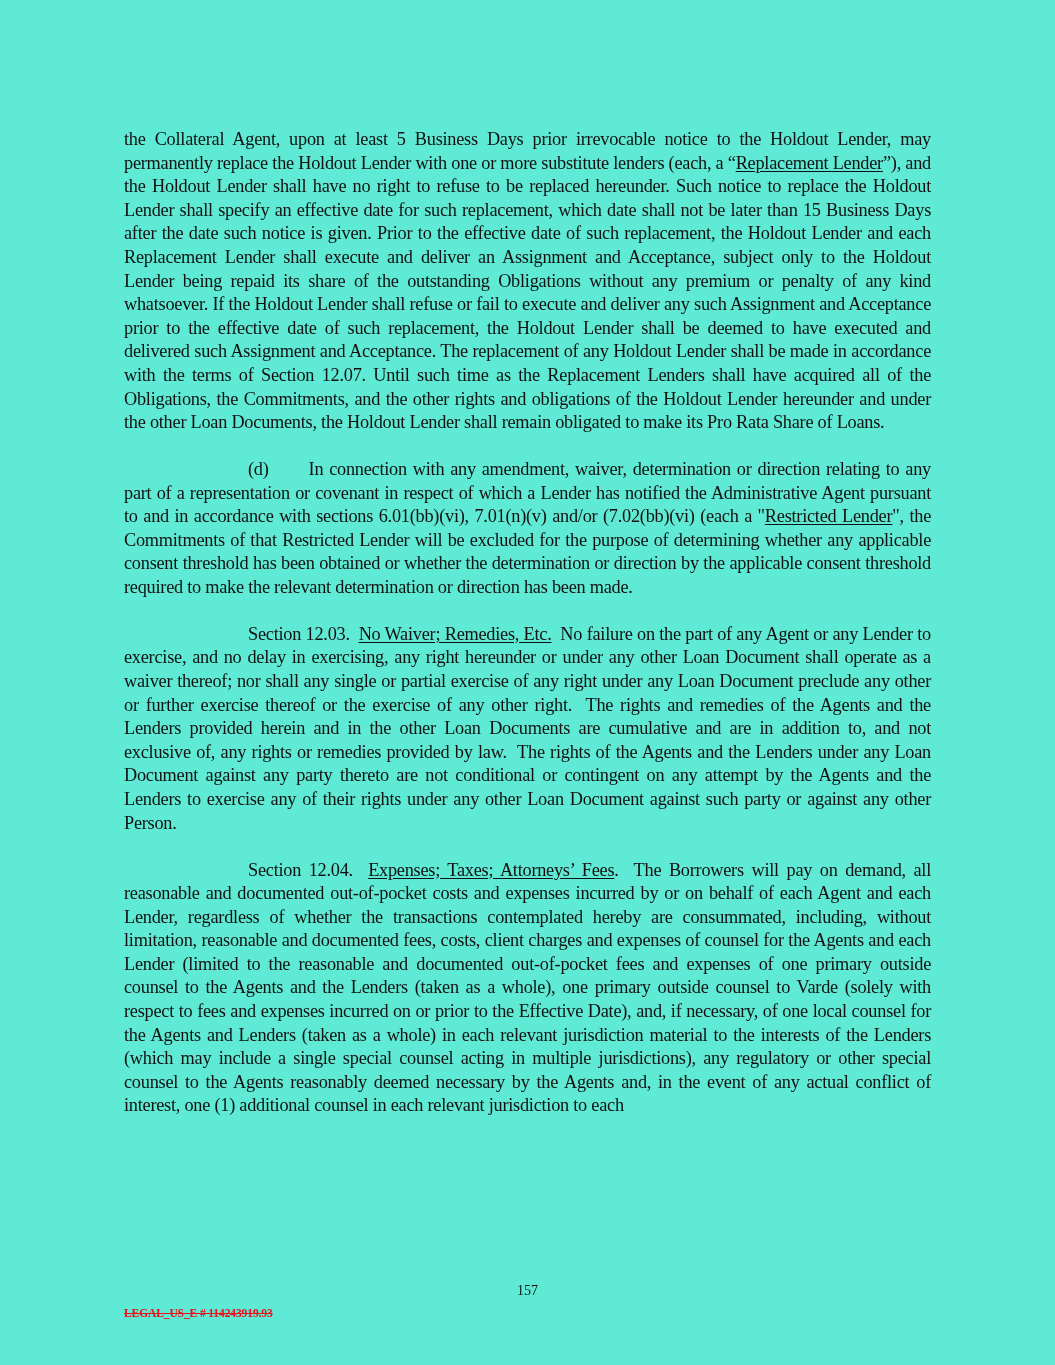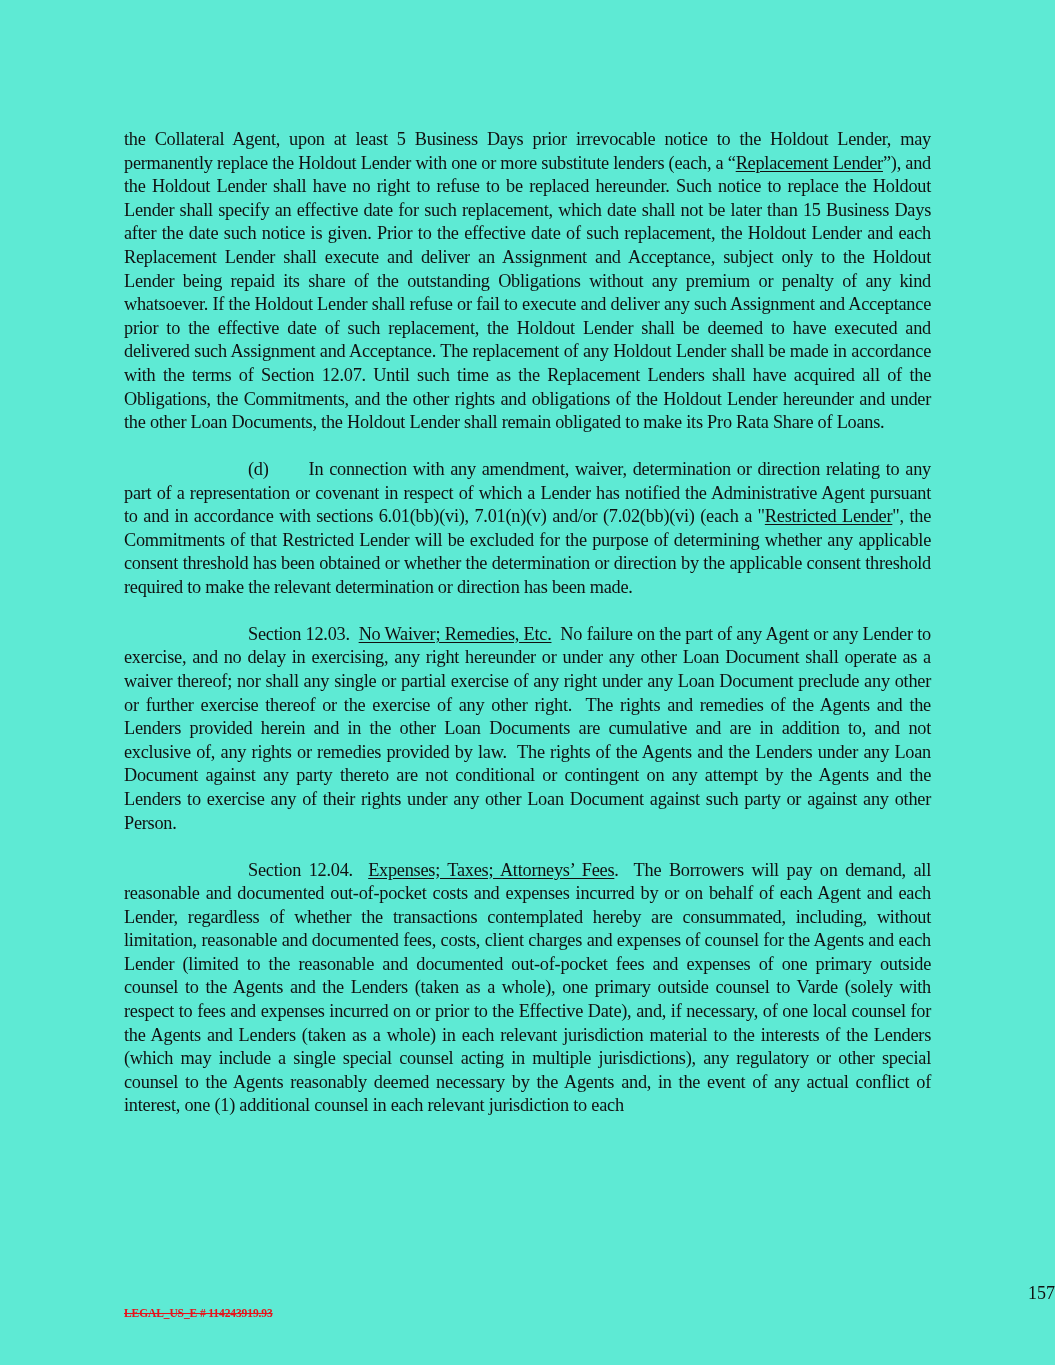--- a/index.html
+++ b/index.html
@@ -14,21 +14,21 @@
       font-size: 18.3px; line-height: 23.6px; letter-spacing: -0.25px;
       text-align: justify;
     }
     .para { margin: 0 0 23.3px 0; text-indent: 0; }
     .para.indent { text-indent: 124px; }
     .para:last-child { margin-bottom: 0; }
     .u { text-decoration: underline; text-underline-offset: 2px; }
     .tab { display: inline-block; width: 40px; }
     .page-number {
       position: absolute; left: 0; width: 1055px; top: 1283px;
-      text-align: right; font-size: 18px;
+      text-align: center; font-size: 14px;
     }
     .doc-id {
       position: absolute; left: 124px; top: 1307px;
       font-size: 11.5px; font-weight: bold; color: #e8121a;
       text-decoration: line-through; letter-spacing: -0.1px;
     }
   </style>
 </head>
 <body>
 

